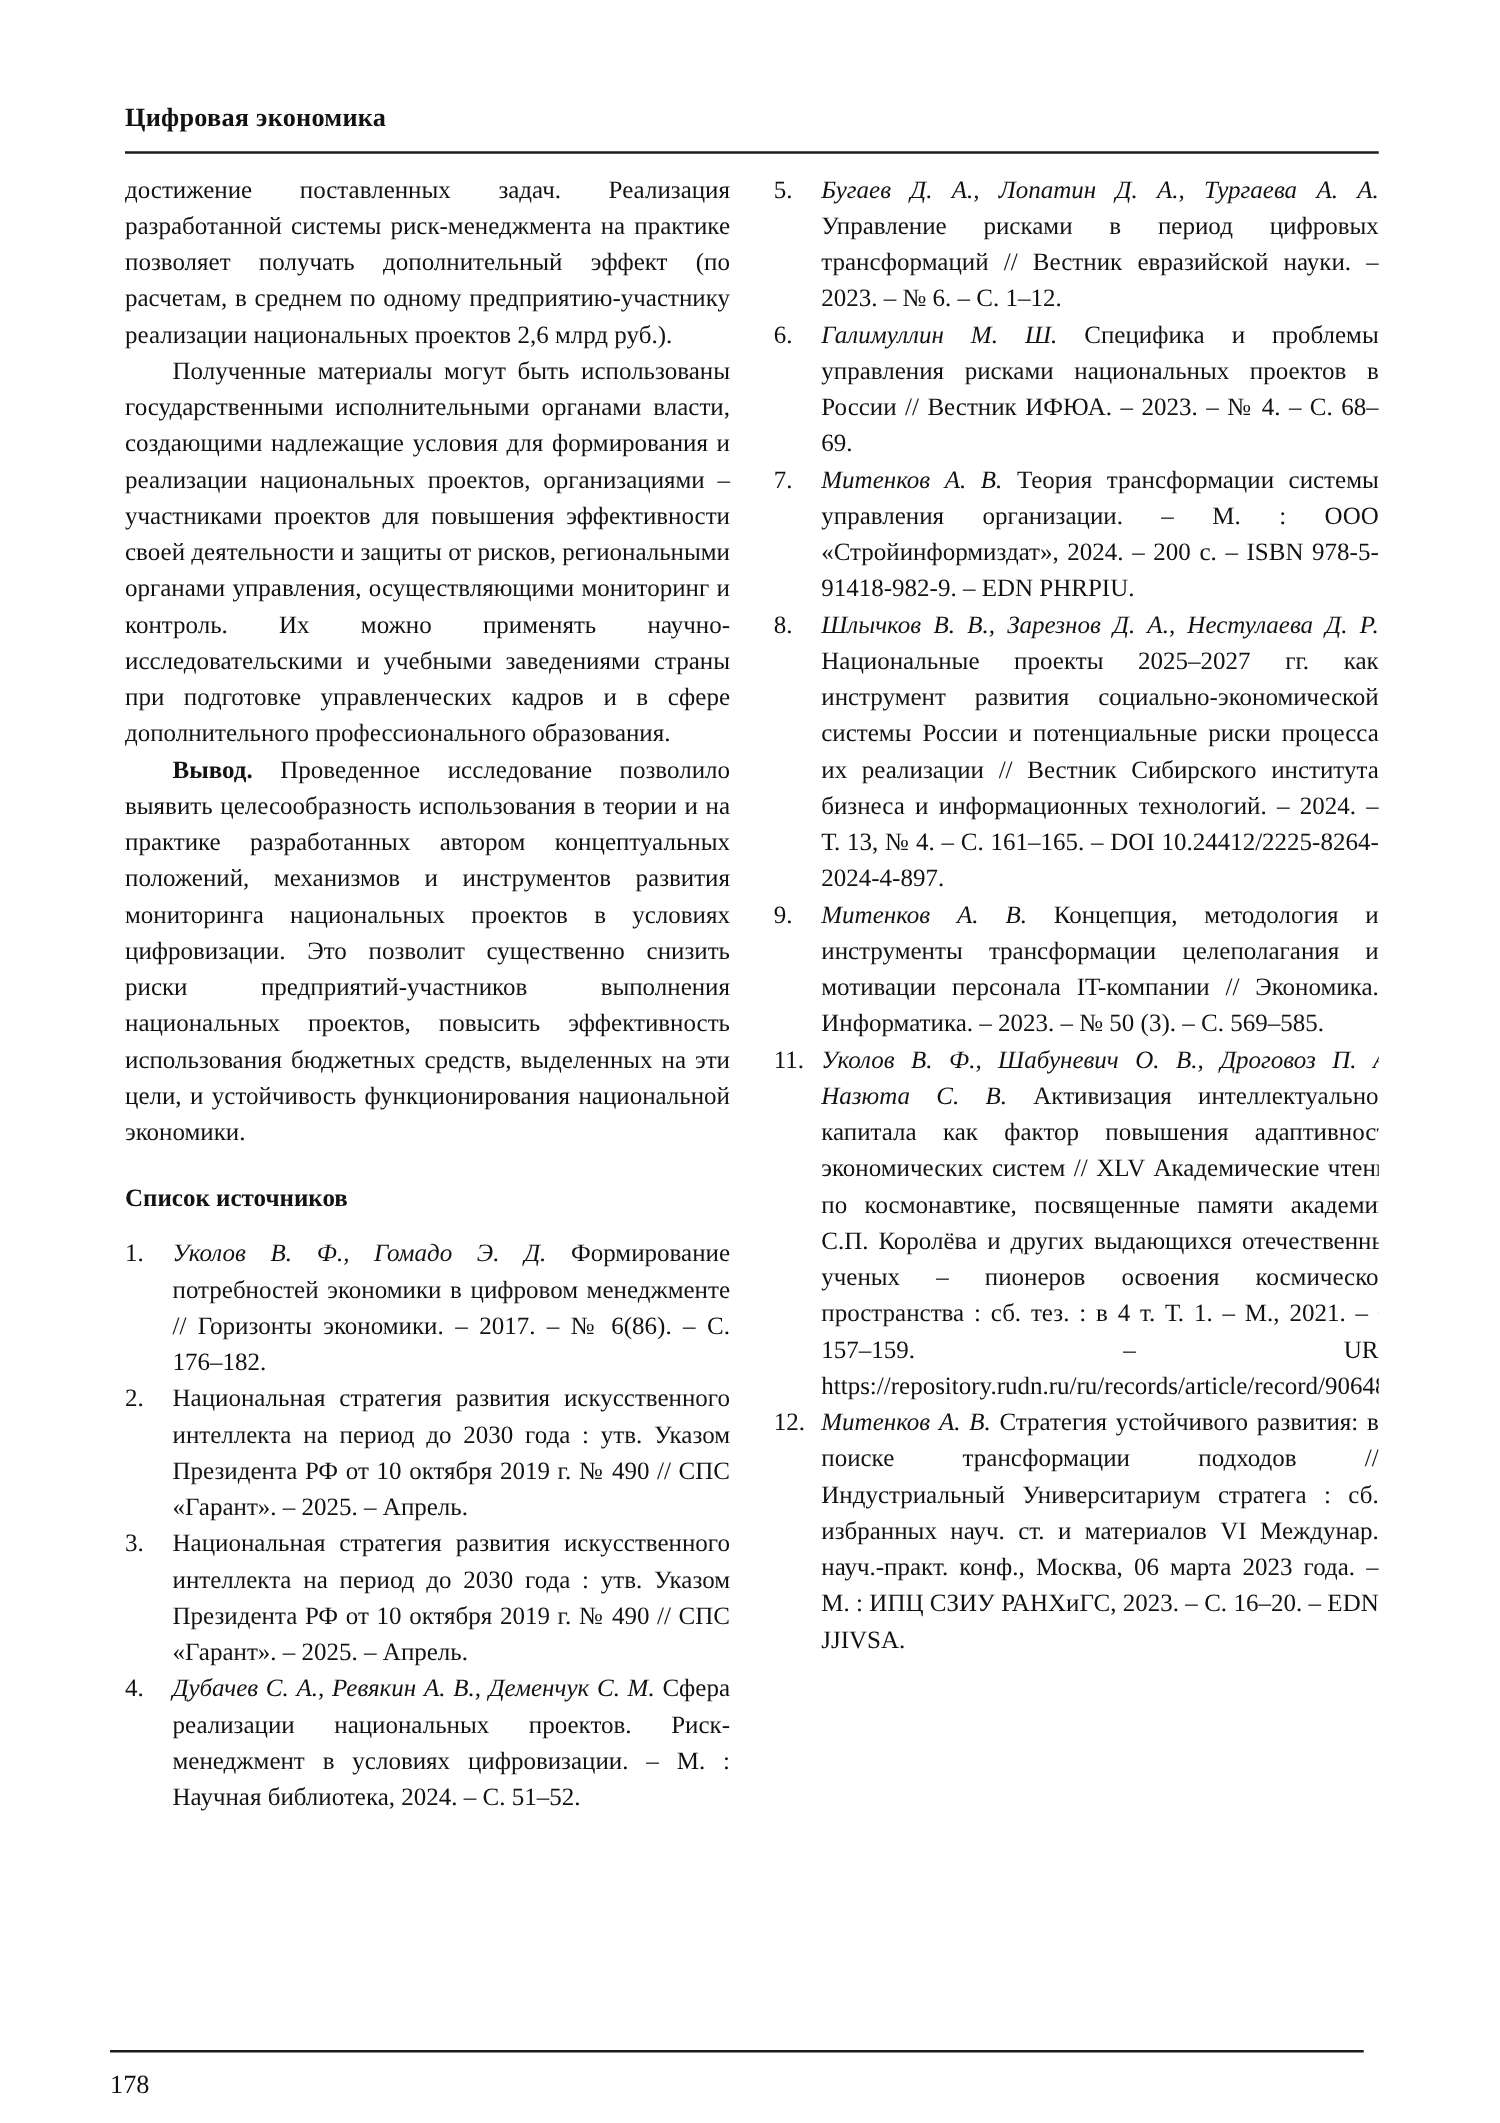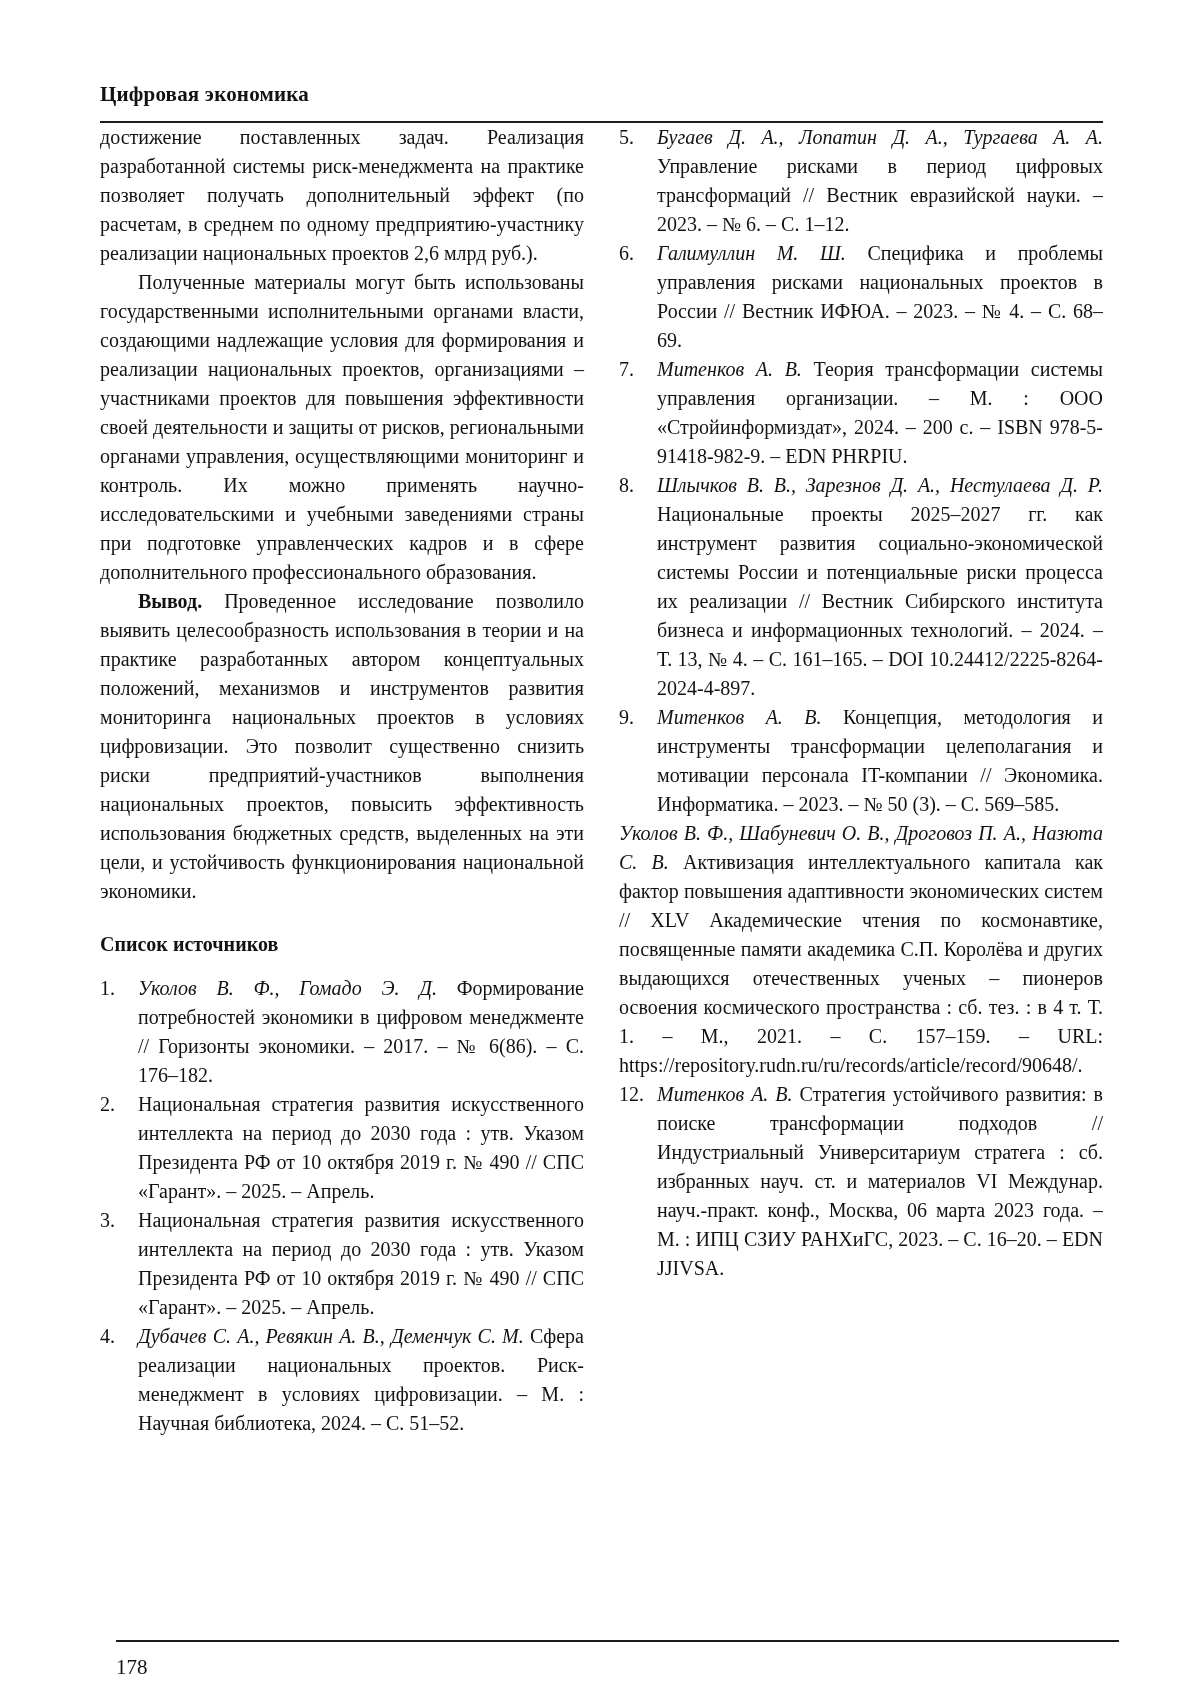--- a/index.html
+++ b/index.html
@@ -22,20 +22,21 @@
   .page-header {
     font-size:21px;
     font-weight:bold;
     letter-spacing:.2px;
     padding-bottom:14px;
     border-bottom:2px solid #1c1c1c;
   }
   .columns {
     display:flex;
     gap:35px;
+    margin-top:15px;
     height:1510px;
     overflow:hidden;
   }
   .col {
     width:484px;
     flex:0 0 484px;
     font-size:20px;
     line-height:29px;
     text-align:justify;
   }
@@ -47,21 +48,21 @@
   }
   .ref { display:flex; }
   .ref-num { width:38px; flex:0 0 38px; }
   .ref-body {
     flex:1;
     text-align:justify;
     overflow-wrap:break-word;
   }
   .footer {
     position:absolute;
-    left:116px;
+    left:88px;
     top:1640px;
     width:1003px;
     border-top:2px solid #1c1c1c;
     padding-top:13px;
     display:flex;
     justify-content:space-between;
     align-items:baseline;
     font-size:21px;
   }
 </style>
@@ -117,20 +118,21 @@
         </div>
         <div class="ref">
           <span class="ref-num">8.</span>
           <div class="ref-body"><i>Шлычков В. В., Зарезнов Д. А., Нестулаева Д. Р.</i><span> Национальные проекты 2025–2027 гг. как инструмент развития социально-экономической системы России и потенциальные риски процесса их реализации // Вестник Сибирского института бизнеса и информационных технологий. – 2024. – Т. 13, № 4. – С. 161–165. – DOI 10.24412/2225-8264-2024-4-897.</span></div>
         </div>
         <div class="ref">
           <span class="ref-num">9.</span>
           <div class="ref-body"><i>Митенков А. В.</i><span> Концепция, методология и инструменты трансформации целеполагания и мотивации персонала IT-компании // Экономика. Информатика. – 2023. – № 50 (3). – С. 569–585.</span></div>
         </div>
         <div class="ref">
+          <span class="ref-num">11.</span>
           <div class="ref-body"><i>Уколов В. Ф., Шабуневич О. В., Дроговоз П. А., Назюта С. В.</i><span> Активизация интеллектуального капитала как фактор повышения адаптивности экономических систем // XLV Академические чтения по космонавтике, посвященные памяти академика С.П. Королёва и других выдающихся отечественных ученых – пионеров освоения космического пространства : сб. тез. : в 4 т. Т. 1. – М., 2021. – С. 157–159. – URL: https://repository.rudn.ru/ru/records/article/record/90648/.</span></div>
         </div>
         <div class="ref">
           <span class="ref-num">12.</span>
           <div class="ref-body"><i>Митенков А. В.</i><span> Стратегия устойчивого развития: в поиске трансформации подходов // Индустриальный Университариум стратега : сб. избранных науч. ст. и материалов VI Междунар. науч.-практ. конф., Москва, 06 марта 2023 года. – М. : ИПЦ СЗИУ РАНХиГС, 2023. – С. 16–20. – EDN JJIVSA.</span></div>
         </div>
       </div>
 
     </div>
   </div>

